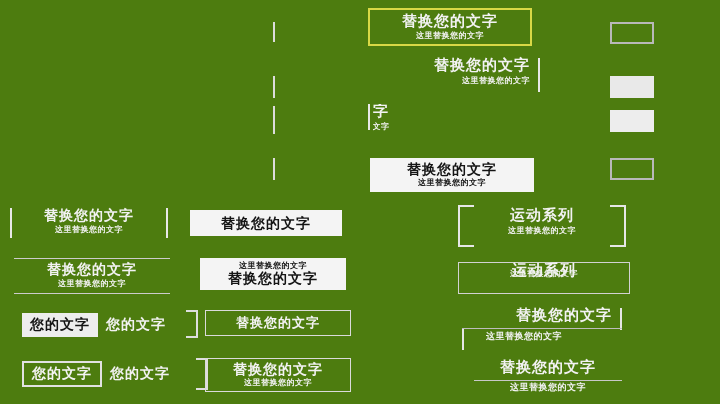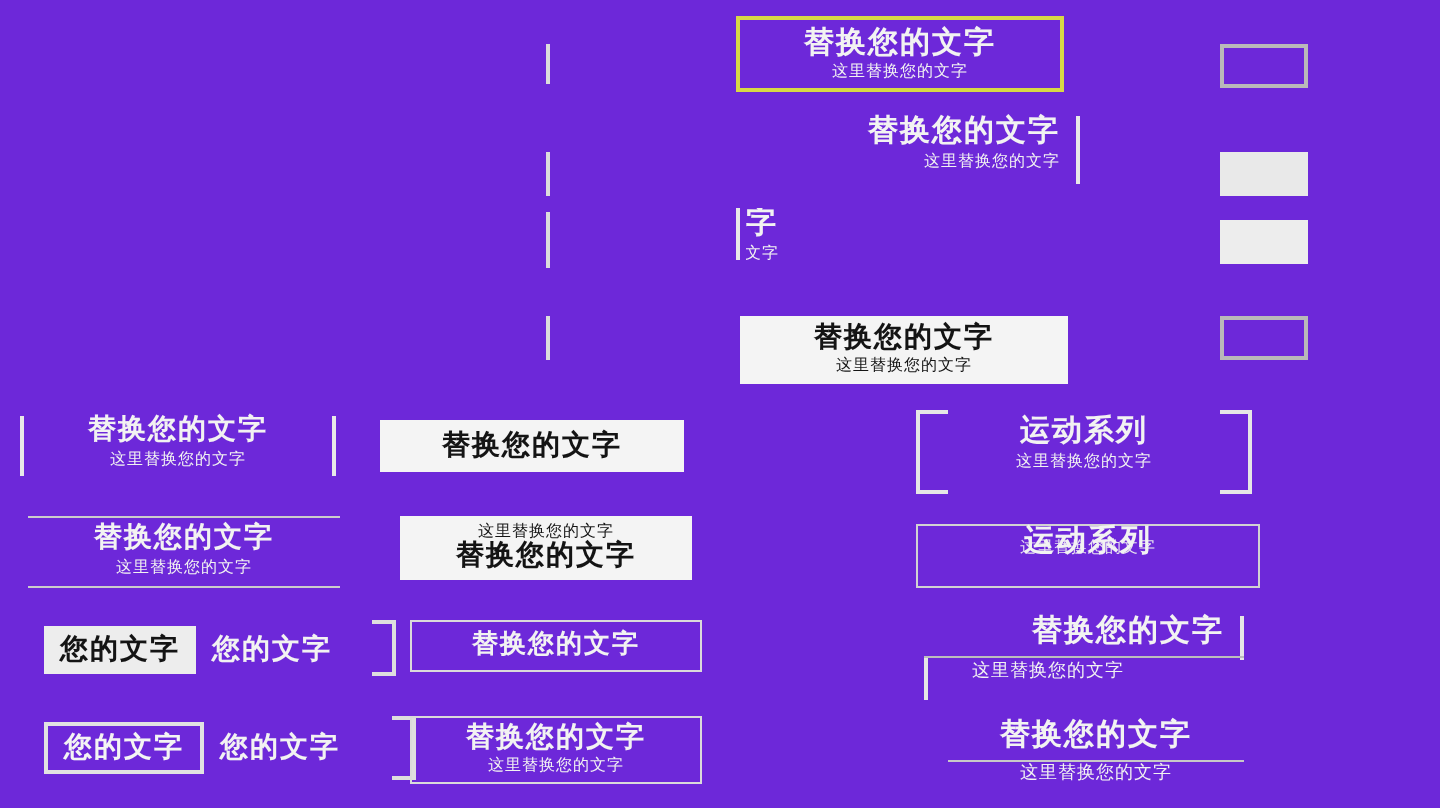--- a/index.html
+++ b/index.html
@@ -14,34 +14,34 @@
     overflow: hidden;
     font-family: "DejaVu Sans", "Liberation Sans", sans-serif;
     background: #000000;
     color: #ffffff;
   }
   .stage {
     position: absolute;
     left: 0; top: 0;
     width: 720px;
     height: 404px;
-    background: #6d28d9;
+    background: #4d7c0f;
   }
   .preset {
     position: absolute;
     box-sizing: border-box;
   }
   .title {
     font-weight: bold;
     letter-spacing: 1px;
     white-space: nowrap;
     line-height: 1.05;
   }
   .subtitle {
-    font-weight: normal;
+    font-weight: bold;
     white-space: nowrap;
     line-height: 1.05;
     letter-spacing: 0.5px;
   }
   .txt-light { color: #f2f2f2; }
   .txt-dark  { color: #141414; }
   .center { text-align: center; }
 
   
   #p1 {

